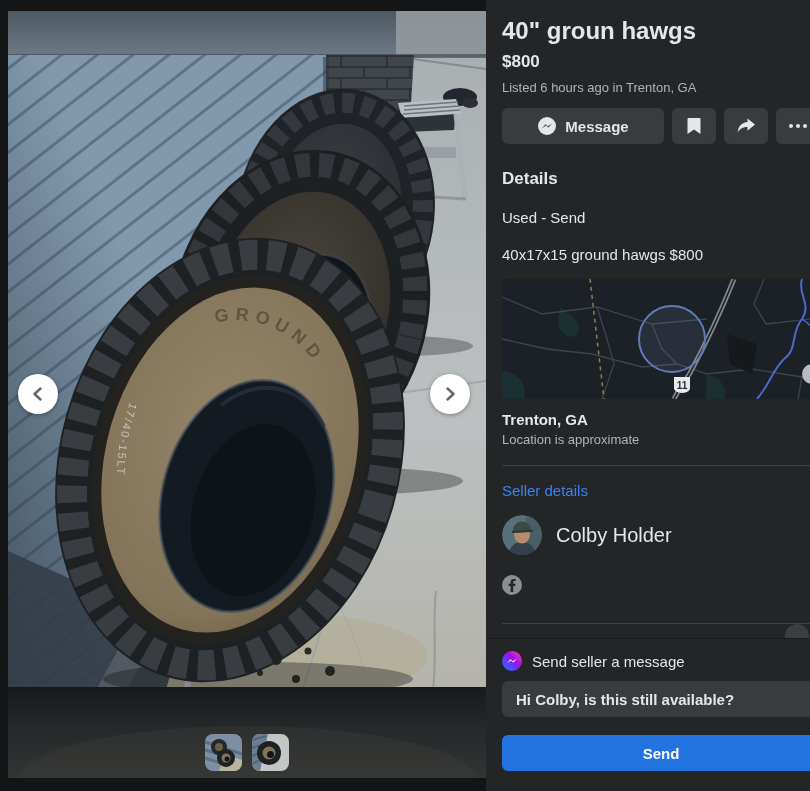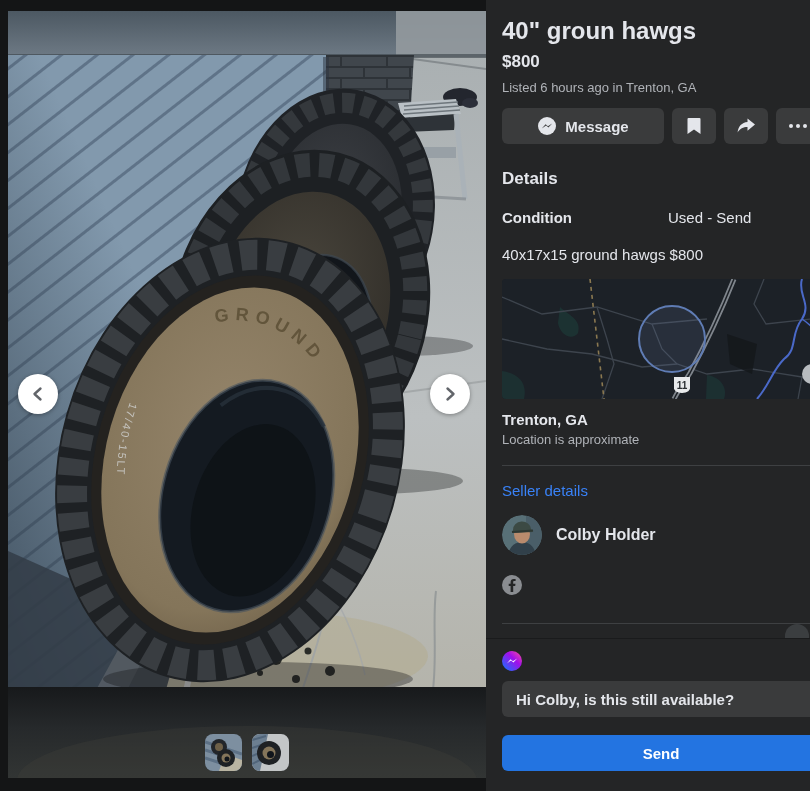--- a/index.html
+++ b/index.html
@@ -42,21 +42,21 @@
   .cond-label{font-weight:bold;flex:0 0 166px;}
   .description{margin-top:20px;font-size:15px;}
   .map-wrap{margin-top:16px;width:334px;height:120px;border-radius:4px;overflow:hidden;background:#1c2127;}
   .loc-name{margin-top:12px;font-size:15px;font-weight:bold;}
   .loc-approx{margin-top:4px;font-size:13px;color:#b0b3b8;}
   .divider{border:none;border-top:1px solid #3e4042;margin:18px 0 0 0;width:318px;}
   .seller-head-row{display:flex;justify-content:space-between;align-items:baseline;margin-top:16px;width:334px;}
   .seller-link{font-size:15px;color:#3982f7;text-decoration:none;cursor:pointer;white-space:nowrap;}
   .seller-row{display:flex;align-items:center;gap:14px;margin-top:16px;cursor:pointer;}
   .avatar{width:40px;height:40px;border-radius:50%;overflow:hidden;flex:0 0 40px;}
-  .seller-name{font-size:16px;font-weight:bold;}
+  .seller-name{font-size:20px;font-weight:normal;}
   .joined-row{display:flex;align-items:center;gap:13px;margin-top:20px;font-size:15px;}
   .scroll-thumb{position:absolute;left:299px;top:624px;width:24px;height:20px;border-radius:12px 12px 0 0;background:#3b3e40;cursor:pointer;}
   
   .compose{position:absolute;left:0;bottom:0;width:350px;height:153px;background:#242526;border-top:1px solid #1a1b1c;box-sizing:border-box;padding:12px 16px 0 16px;z-index:5;}
   .compose-label-row{display:flex;align-items:center;gap:10px;font-size:15px;}
   .compose-input{
     margin-top:10px;width:318px;height:36px;box-sizing:border-box;border:none;border-radius:6px;
     background:#3a3b3c;color:#e4e6eb;font-size:15px;font-weight:bold;padding:0 14px;
     font-family:"Liberation Sans",sans-serif;outline:none;
   }
@@ -276,21 +276,20 @@
             <i></i>
             <i></i>
             <i></i>
           </span>
       </button>
     </div>
 
     <div class="section-heading details-heading">Details</div>
 
     <div class="cond-row">
-      <div class="cond-label">Condition</div>
       <div>Used - Send</div>
     </div>
 
     <div class="description">40x17x15 ground hawgs $800</div>
 
     <div class="map-wrap">
       <svg width="334" height="120" viewBox="0 0 334 120">
         <rect width="334" height="120" fill="#1c2127"></rect>
         <path d="M58 28 C 66 36 80 40 76 54 C 70 62 58 56 56 44 Z" fill="#1d3b38" opacity="0.7"></path>
         <path d="M0 92 C 14 94 26 102 22 120 L0 120 Z" fill="#1d3b38" opacity="0.6"></path>
@@ -371,17 +370,18 @@
         <defs>
           <linearGradient id="mgrad" x1="0" y1="1" x2="1" y2="0">
             <stop offset="0" stop-color="#0a7cff"></stop>
             <stop offset="0.6" stop-color="#a10eeb"></stop>
             <stop offset="1" stop-color="#ff5297"></stop>
           </linearGradient>
         </defs>
         <circle cx="10" cy="10" r="10" fill="url(#mgrad)"></circle>
         <path d="M4.8 12.4 L8.6 8.3 L10.9 10.2 L15.2 7.4 L11.4 11.5 L9.1 9.6 Z" fill="#ffffff"></path>
       </svg>
+      <span>Send seller a message</span>
     </div>
     <input class="compose-input" type="text" value="Hi Colby, is this still available?" style="">
     <button class="send-btn">Send</button>
   </div>
 </div>
 
 </body></html>

